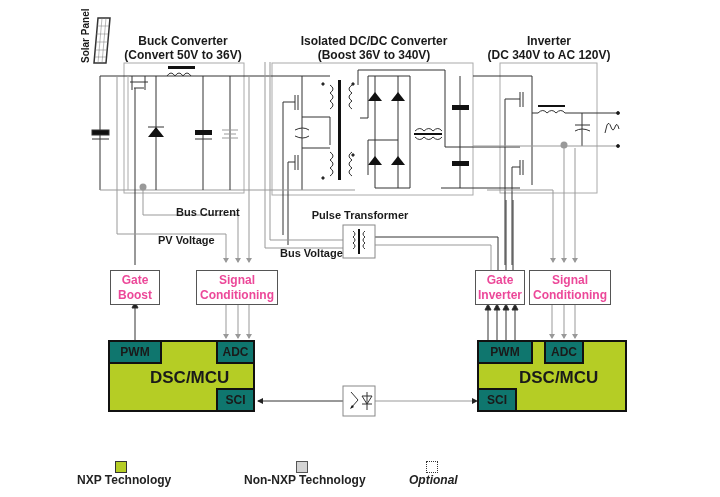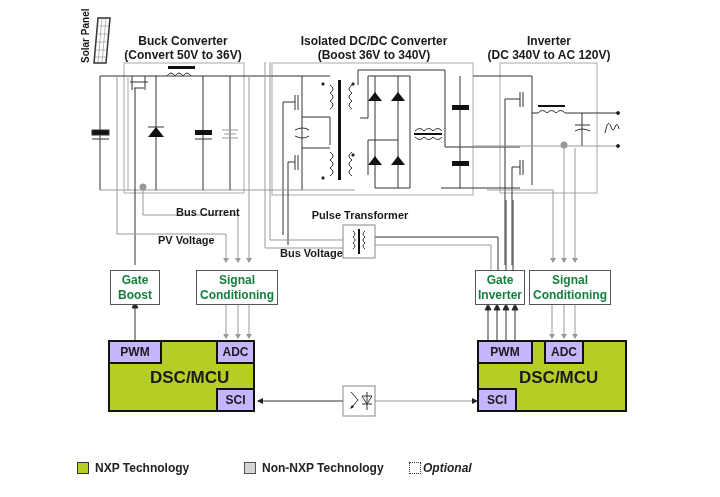--- a/index.html
+++ b/index.html
@@ -1,27 +1,27 @@
 <!DOCTYPE html>
 <html><head>
 <meta charset="utf-8">
 <style>
   html, body { margin:0; padding:0; background:#ffffff; }
   body { width:720px; height:497px; position:relative; overflow:hidden;
          font-family:"Liberation Sans", sans-serif; }
   svg { position:absolute; left:0; top:0; }
   .lbl { font-family:"Liberation Sans", sans-serif; font-weight:bold; fill:#1a1a1a; }
   .blk { position:absolute; box-sizing:border-box; background:#fff; border:1px solid #555;
-         font-weight:bold; color:#15803d; font-size:12px; text-align:center; line-height:15px;
+         font-weight:bold; color:#ec4899; font-size:12px; text-align:center; line-height:15px;
          display:flex; align-items:center; justify-content:center; }
   .mcu { position:absolute; box-sizing:border-box; background:#b5cd25; border:2px solid #111; }
   .mcu-title { position:absolute; font-weight:bold; font-size:17px; color:#1a1a1a; }
-  .port { position:absolute; box-sizing:border-box; background:#c4b5fd; border:2px solid #111;
+  .port { position:absolute; box-sizing:border-box; background:#0f766e; border:2px solid #111;
           font-weight:bold; font-size:12px; color:#1a1a1a; display:flex; align-items:center; justify-content:center; }
-  .legend { position:absolute; top:461px; display:flex; align-items:center; font-weight:bold; font-size:12px; color:#222; }
+  .legend { position:absolute; top:461px; display:flex; align-items:center; font-weight:bold; font-size:12px; color:#222;flex-direction:column; }
   .sw { width:12px; height:12px; box-sizing:border-box; margin-right:6px; }
 </style>
 </head>
 <body>
 
 <svg width="720" height="497" viewBox="0 0 720 497">
 
   <g>
     <polygon points="98,18 110,18 106,63 94,63" fill="#fff" stroke="#333" stroke-width="1.5"></polygon>
     <line x1="102" y1="18" x2="98" y2="63" stroke="#777" stroke-width="0.5"></line>

